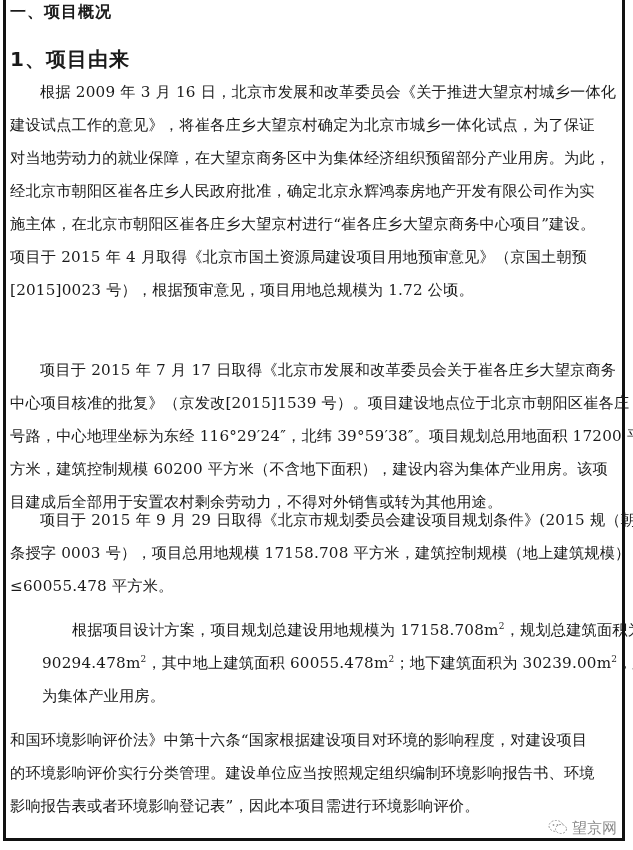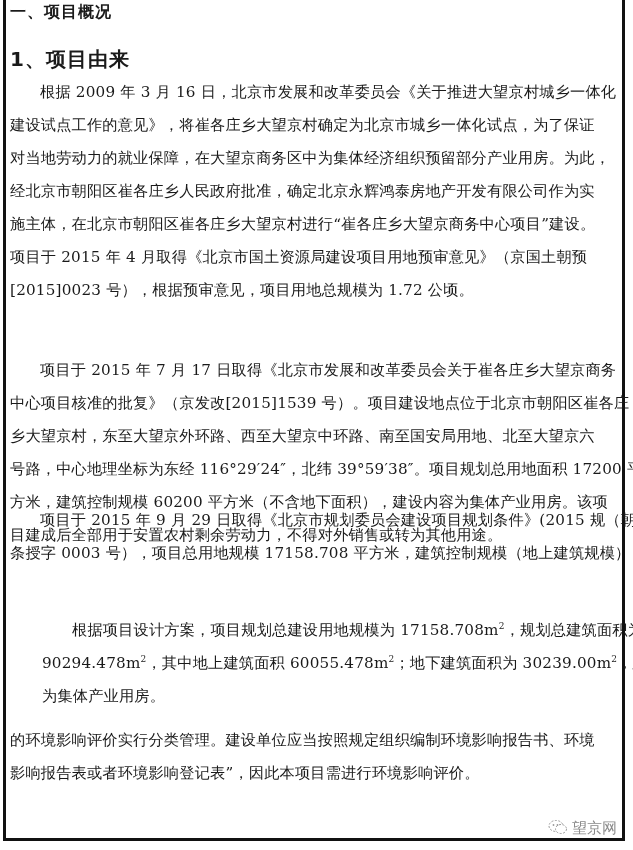--- a/index.html
+++ b/index.html
@@ -38,38 +38,39 @@
     <span class="line">对当地劳动力的就业保障，在大望京商务区中为集体经济组织预留部分产业用房。为此，</span>
     <span class="line">经北京市朝阳区崔各庄乡人民政府批准，确定北京永辉鸿泰房地产开发有限公司作为实</span>
     <span class="line">施主体，在北京市朝阳区崔各庄乡大望京村进行“崔各庄乡大望京商务中心项目”建设。</span>
     <span class="line">项目于 2015 年 4 月取得《北京市国土资源局建设项目用地预审意见》（京国土朝预</span>
     <span class="line">[2015]0023 号），根据预审意见，项目用地总规模为 1.72 公顷。</span>
   </div>
 
   <div class="para" style="top:306px;margin-top:48px;">
     <span class="line first">项目于 2015 年 7 月 17 日取得《北京市发展和改革委员会关于崔各庄乡大望京商务</span>
     <span class="line">中心项目核准的批复》（京发改[2015]1539 号）。项目建设地点位于北京市朝阳区崔各庄</span>
-    <span class="line">乡大望京村，东至大望京外环路、西至大望京中环路、南至国安局用地、北至大望京六</span>
     <span class="line">号路，中心地理坐标为东经 116°29′24″，北纬 39°59′38″。项目规划总用地面积 17200 平</span>
     <span class="line">方米，建筑控制规模 60200 平方米（不含地下面积），建设内容为集体产业用房。该项</span>
     <span class="line">目建成后全部用于安置农村剩余劳动力，不得对外销售或转为其他用途。</span>
   </div>
 
   <div class="para" style="top:504px;">
     <span class="line first">项目于 2015 年 9 月 29 日取得《北京市规划委员会建设项目规划条件》(2015 规（朝）</span>
     <span class="line">条授字 0003 号），项目总用地规模 17158.708 平方米，建筑控制规模（地上建筑规模）</span>
+    <span class="line">≤60055.478 平方米。</span>
   </div>
 
   <div class="para" style="top:614px;margin-left:32px;">
     <span class="line first"><span>根据项目设计方案，项目规划总建设用地规模为 17158.708m</span><sup>2</sup><span>，规划总建筑面积为</span></span>
     <span class="line"><span>90294.478m</span><sup>2</sup><span>，其中地上建筑面积 60055.478m</span><sup>2</sup><span>；地下建筑面积为 30239.00m</span><sup>2</sup><span>，建设内容</span></span>
     <span class="line">为集体产业用房。</span>
   </div>
 
   <div class="para" style="top:724px;">
+    <span class="line">和国环境影响评价法》中第十六条“国家根据建设项目对环境的影响程度，对建设项目</span>
     <span class="line">的环境影响评价实行分类管理。建设单位应当按照规定组织编制环境影响报告书、环境</span>
     <span class="line">影响报告表或者环境影响登记表”，因此本项目需进行环境影响评价。</span>
   </div>
 </div>
 
 <div class="watermark">
   <svg class="wm-icon" viewBox="0 0 20 16">
     <ellipse cx="8" cy="7" rx="7" ry="5.5" fill="none" stroke="#9a9a9a" stroke-width="1" stroke-dasharray="2 1.5"></ellipse>
     <ellipse cx="13" cy="10" rx="5.5" ry="4.5" fill="#fff" stroke="#9a9a9a" stroke-width="1" stroke-dasharray="2 1.5"></ellipse>
     <circle cx="5.5" cy="6" r="0.9" fill="#9a9a9a"></circle>

